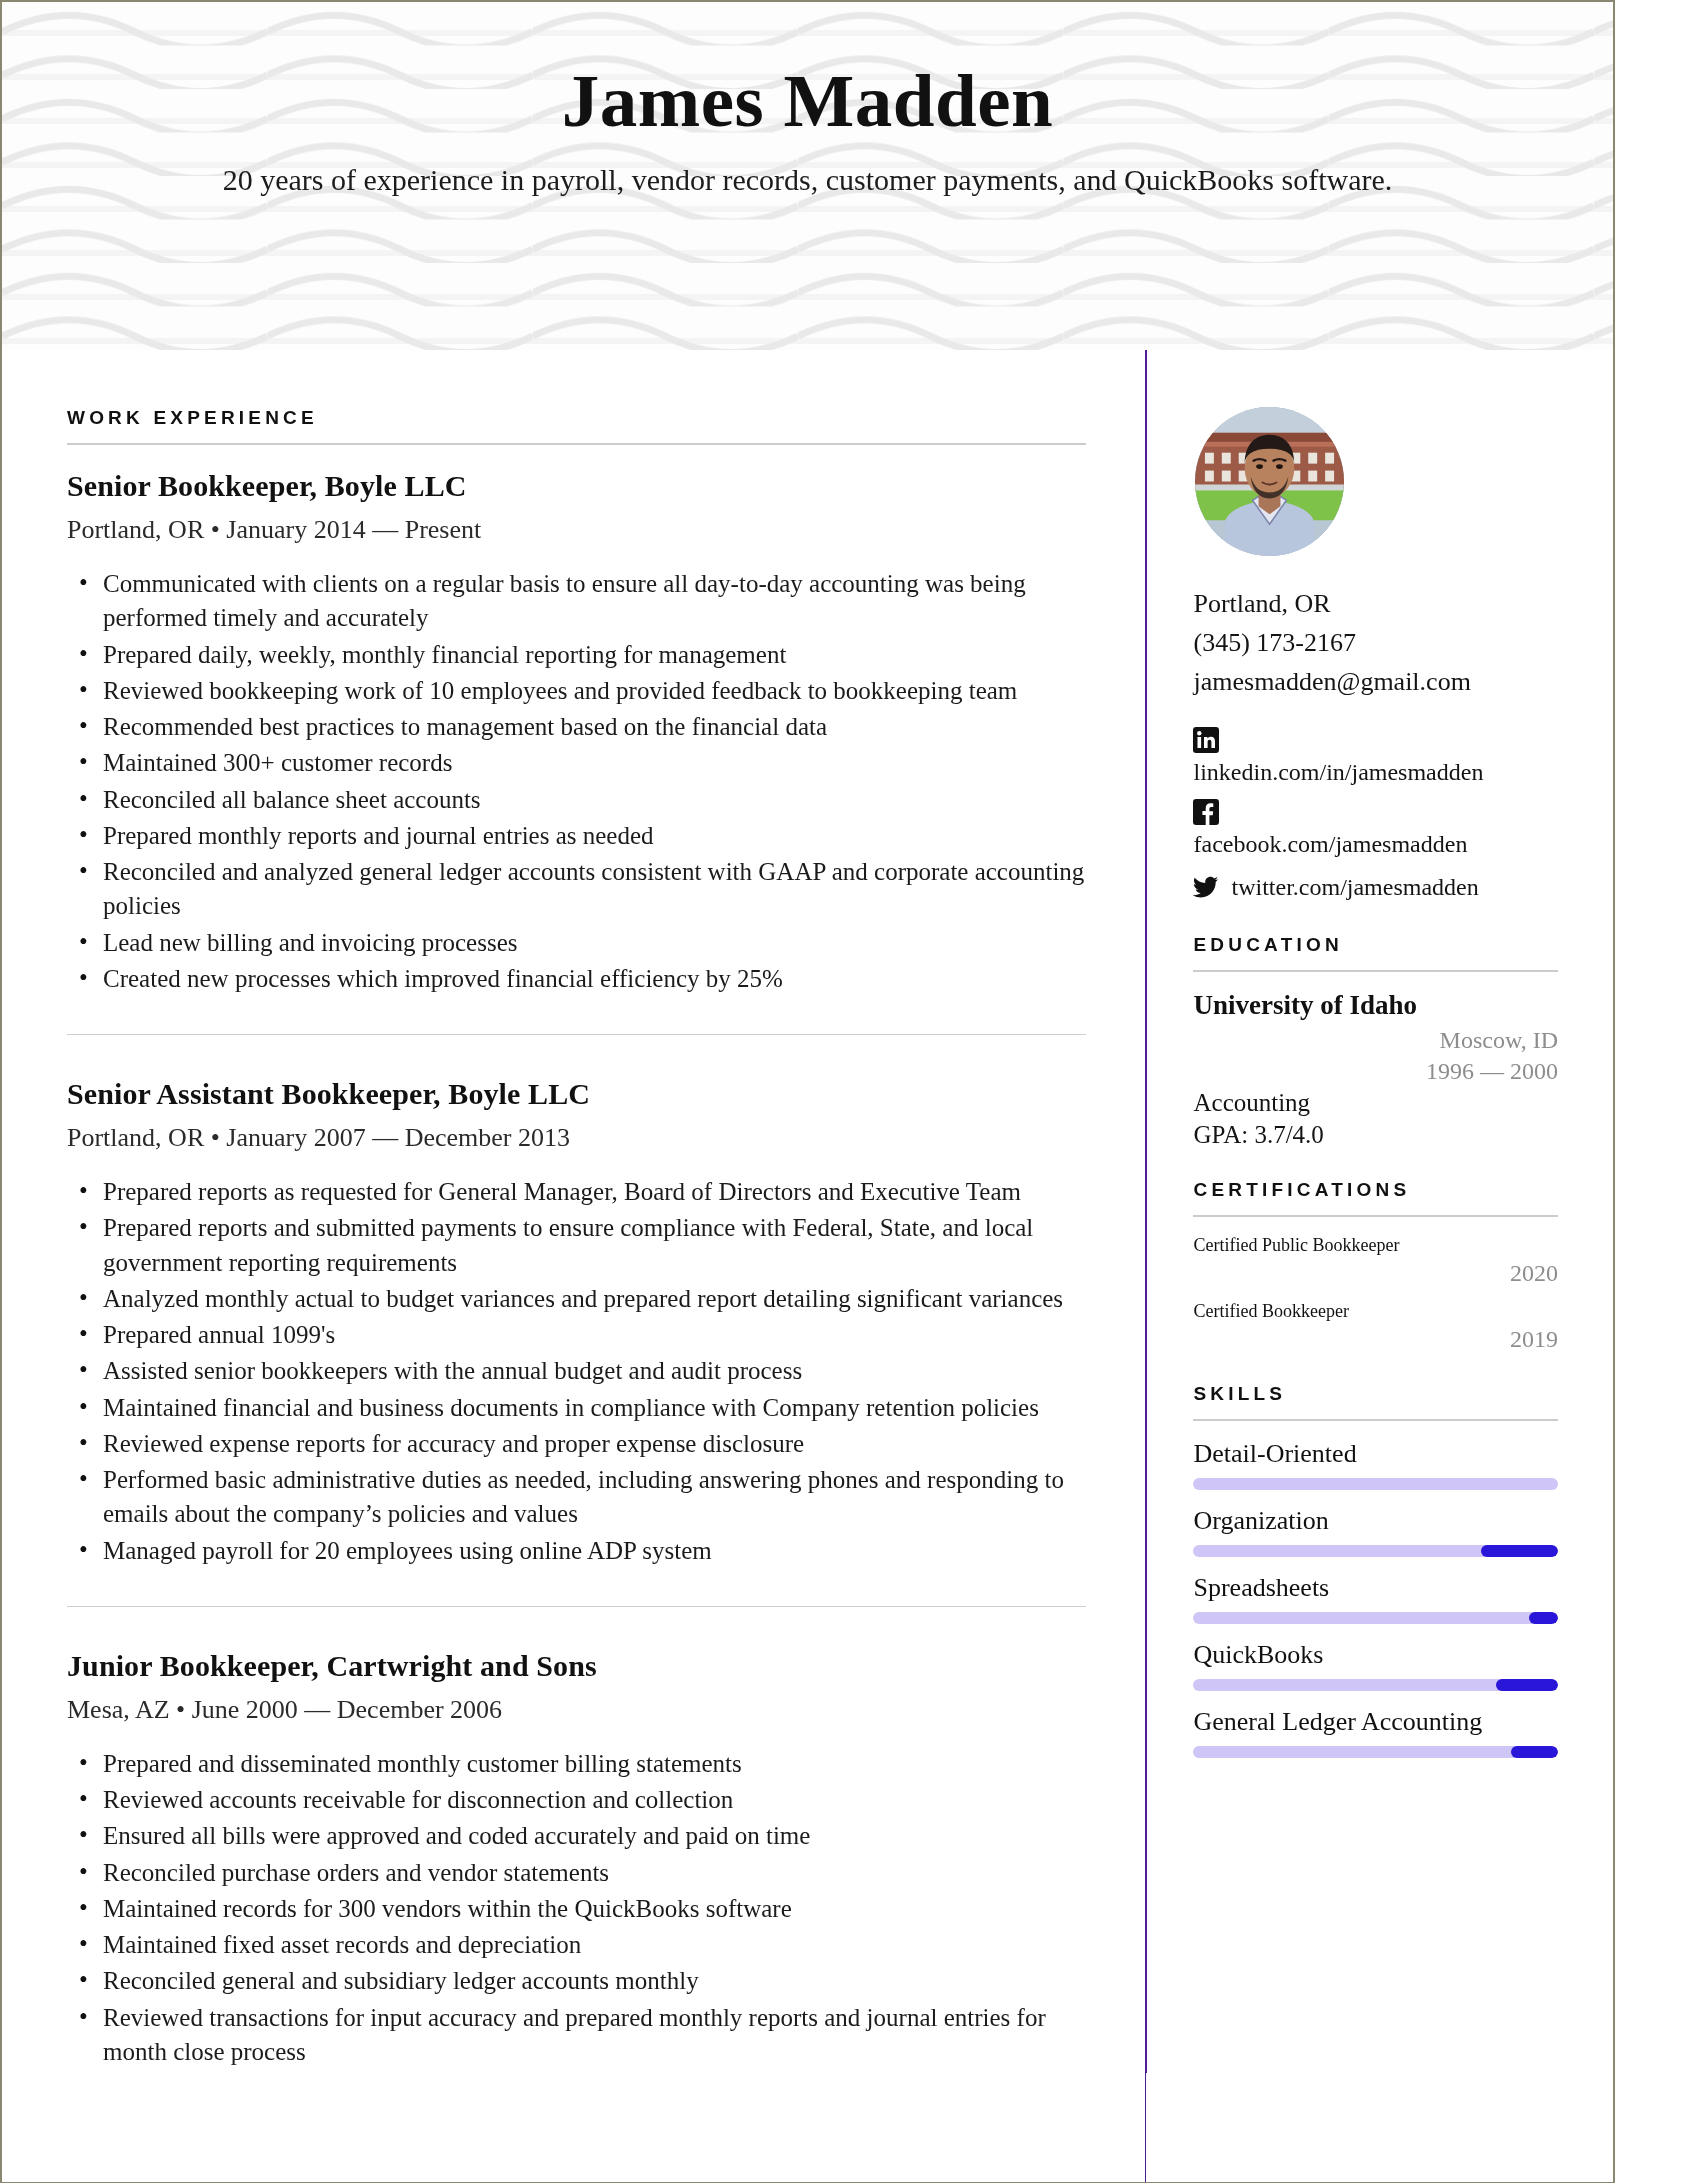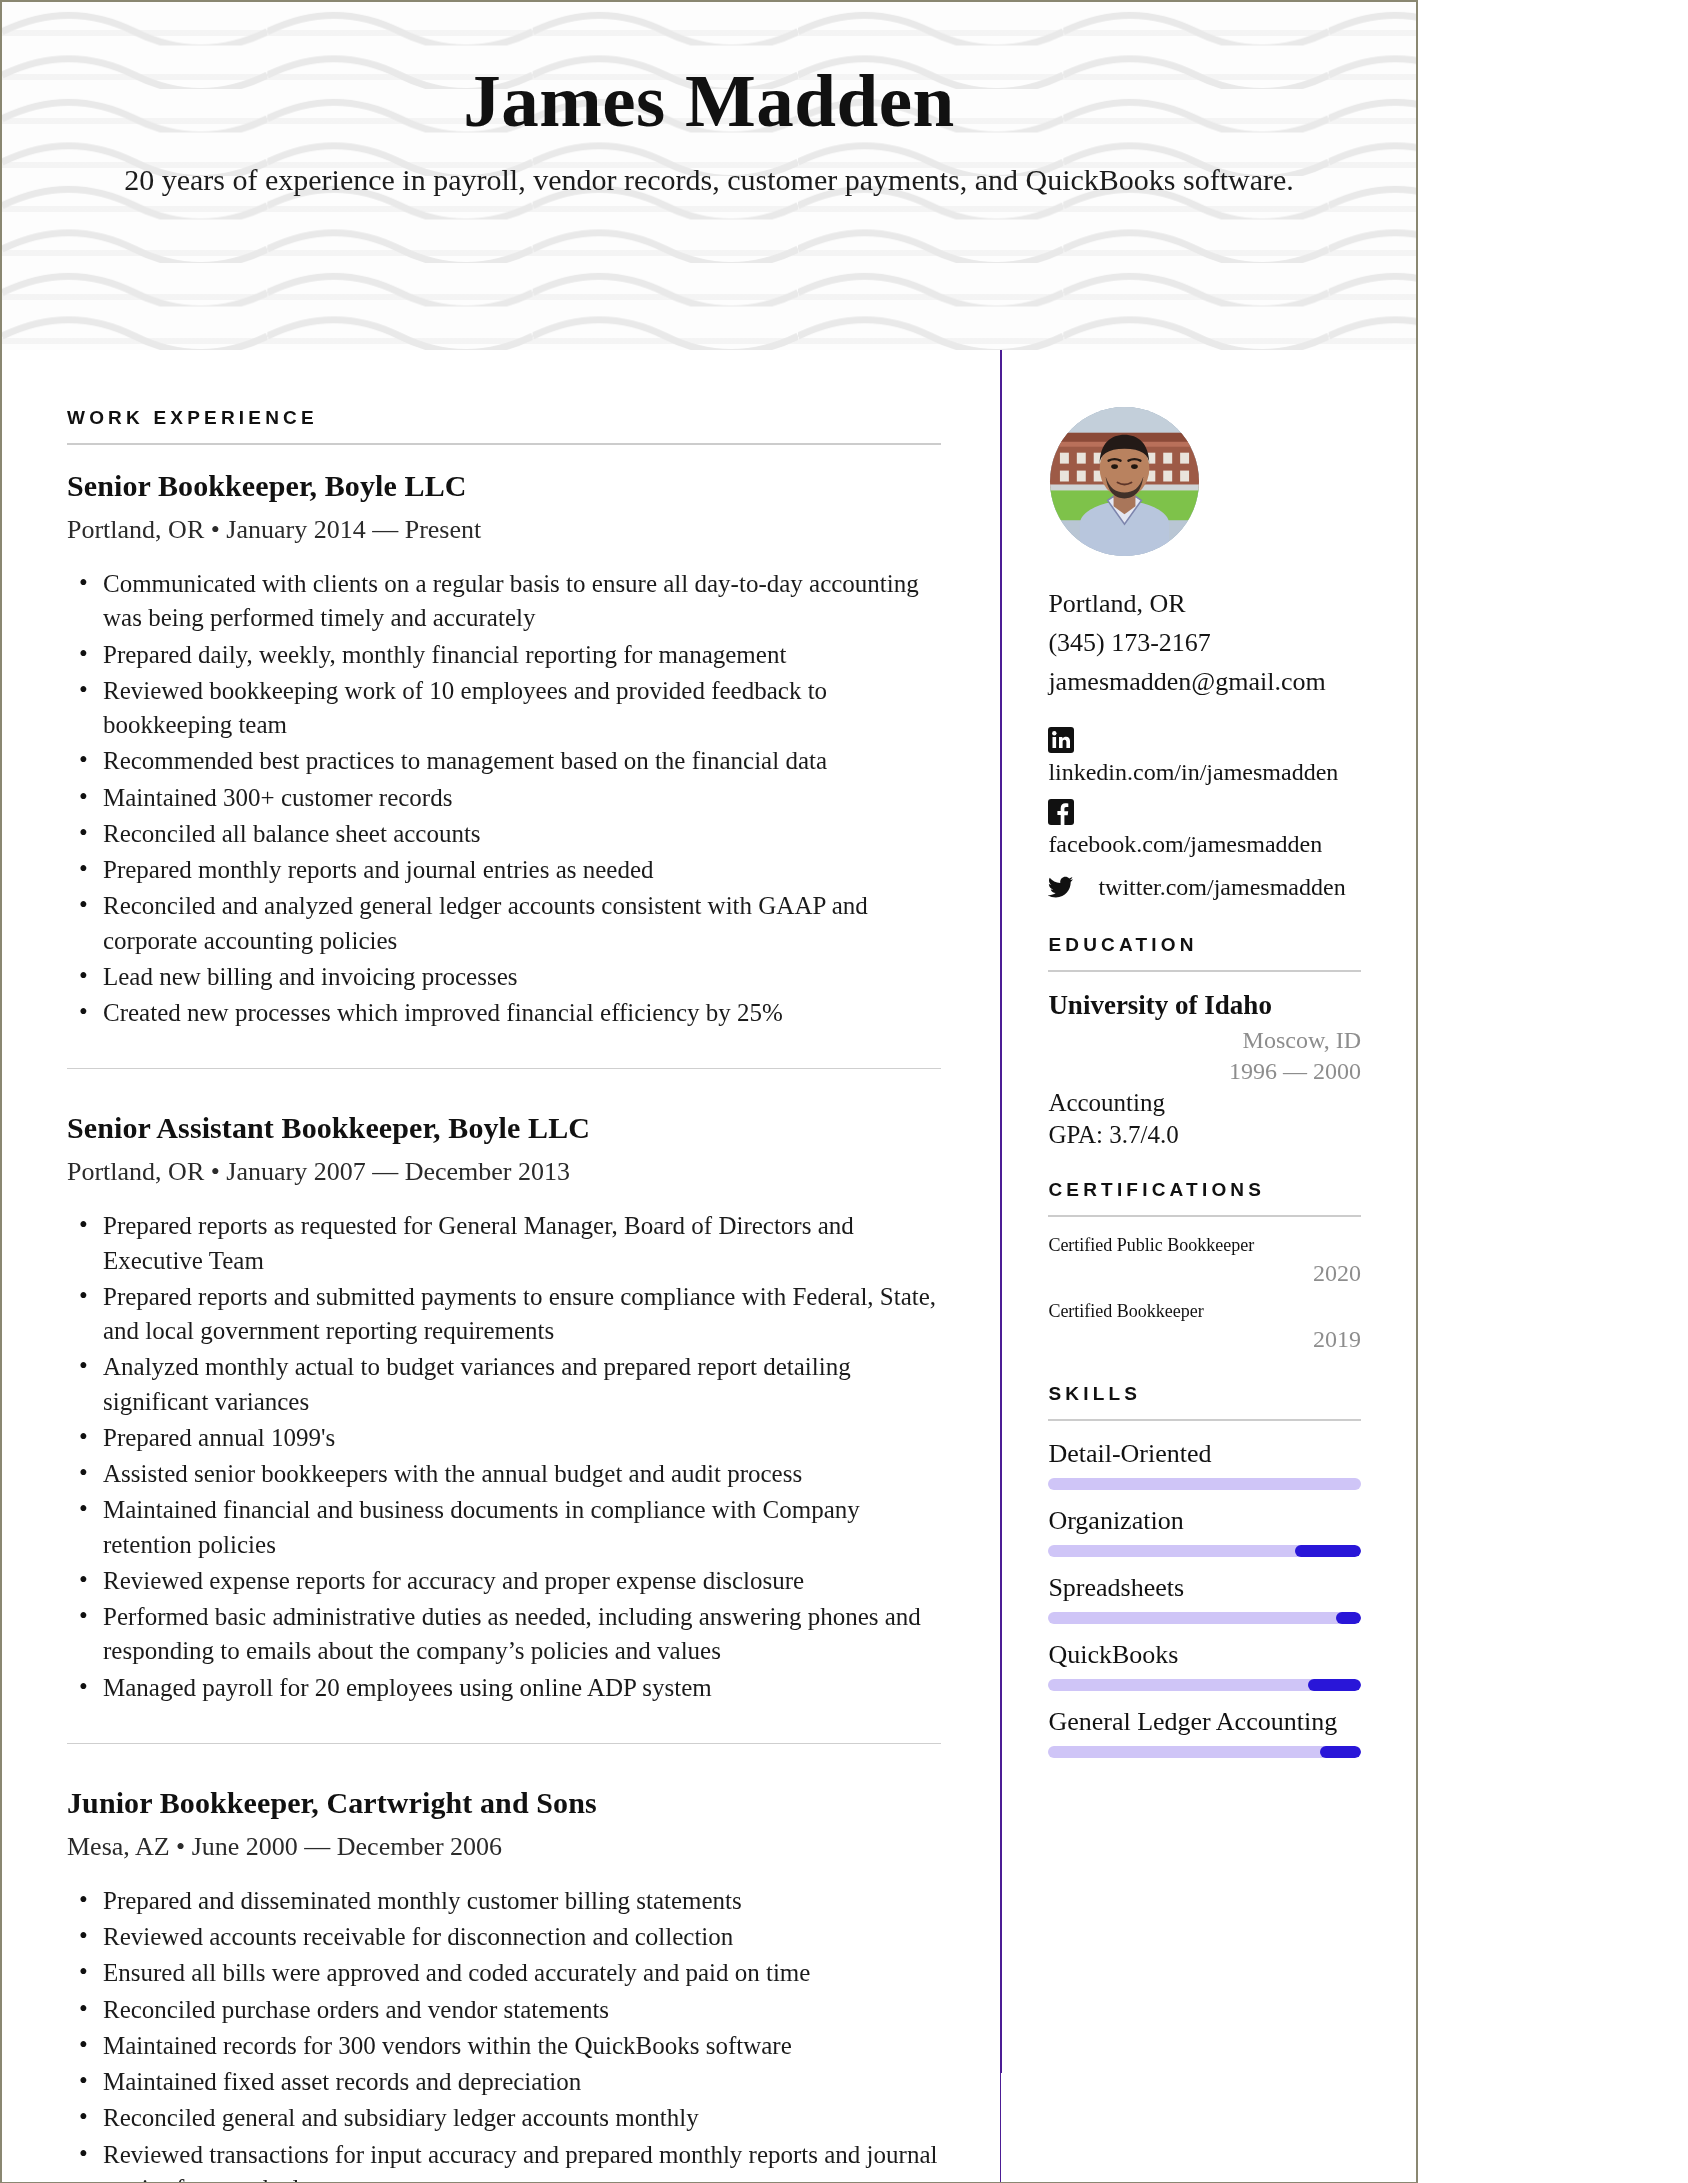--- a/index.html
+++ b/index.html
@@ -8,21 +8,21 @@
     background: #ffffff;
   }
   body {
     font-family: "Liberation Serif", "DejaVu Serif", serif;
     color: #1a1a1a;
   }
 
   
   .page {
     position: relative;
-    width: 1418px;
+    width: 1615px;
     height: 2184px;
     background: #ffffff;
     box-sizing: border-box;
     border: 2px solid #8a8771;
     overflow: hidden;
   }
 
   
   .header {
     position: relative;
@@ -173,21 +173,21 @@
     color: #141414;
     margin: 0 0 2px 0;
     word-break: break-word;
   }
   .contact-block { margin-bottom: 26px; }
 
   .social-row {
     margin-bottom: 4px;
   }
   .social-stacked .sicon { display: block; margin-bottom: 3px; }
-  .social-inline { display: flex; align-items: center; gap: 24px; }
+  .social-inline { display: flex; align-items: center; gap: 12px; }
   .sicon { width: 26px; height: 26px; display: inline-block; }
   .social-text {
     font-size: 24px;
     line-height: 1.38;
     color: #141414;
     margin: 0 0 10px 0;
     word-break: break-word;
   }
   .social-text.inline { margin: 0; }
 

